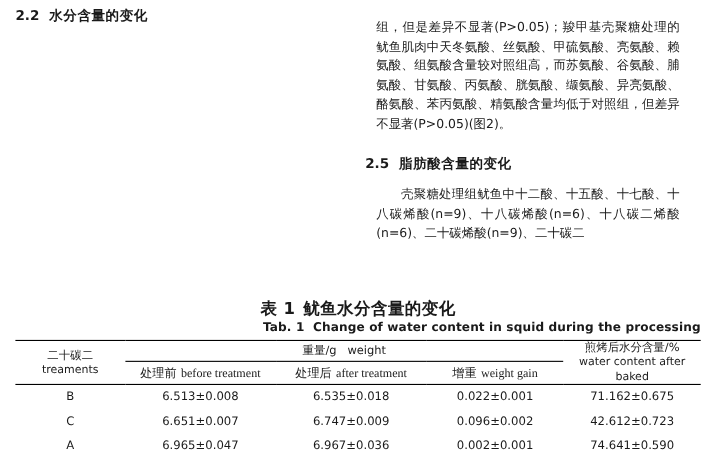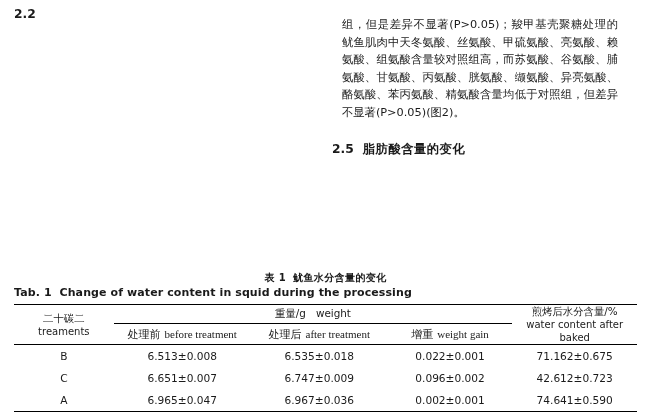--- a/index.html
+++ b/index.html
@@ -57,29 +57,29 @@
     text-indent: 0;
   }
   .gap {
     height: 9px;
   }
   .tbl-wrap {
     margin-top: 13px;
   }
   .tbl-title-cn {
     text-align: center;
-    font-size: 10px;
+    font-size: 15px;
     font-weight: bold;
     letter-spacing: 0.4px;
   }
   .tbl-title-cn .tno {
     margin-right: 7px;
   }
   .tbl-title-en {
-    text-align: left;
+    text-align: right;
     font-size: 11px;
     font-weight: bold;
     margin-top: 1px;
     letter-spacing: 0.1px;
   }
   table.data {
     width: 100%;
     border-collapse: collapse;
     margin-top: 5px;
     font-size: 10.3px;
@@ -140,30 +140,32 @@
 </head>
 <body>
 
 <div class="page">
 
   <div class="columns">
 
     <div class="col">
       <div class="sec-head">
         <span class="sec-num">2.2</span>
+        <span class="sec-title">水分含量的变化</span>
       </div>
     </div>
 
     <div class="col">
       <p class="para cont">组，但是差异不显著(P&gt;0.05)；羧甲基壳聚糖处理的鱿鱼肌肉中天冬氨酸、丝氨酸、甲硫氨酸、亮氨酸、赖氨酸、组氨酸含量较对照组高，而苏氨酸、谷氨酸、脯氨酸、甘氨酸、丙氨酸、胱氨酸、缬氨酸、异亮氨酸、酪氨酸、苯丙氨酸、精氨酸含量均低于对照组，但差异不显著(P&gt;0.05)(图2)。</p>
       <div class="gap"></div>
       <div class="sec-head">
         <span class="sec-num">2.5</span>
         <span class="sec-title">脂肪酸含量的变化</span>
       </div>
+      <p class="para">壳聚糖处理组鱿鱼中十二酸、十五酸、十七酸、十八碳烯酸(n=9)、十八碳烯酸(n=6)、十八碳二烯酸(n=6)、二十碳烯酸(n=9)、二十碳二</p>
     </div>
 
   </div>
 
   <div class="tbl-wrap">
     <div class="tbl-title-cn">
       <span class="tno">表 1</span><span>鱿鱼水分含量的变化</span>
     </div>
     <div class="tbl-title-en">
       <span class="tno">Tab. 1</span>&nbsp;&nbsp;<span>Change of water content in squid during the processing</span>

